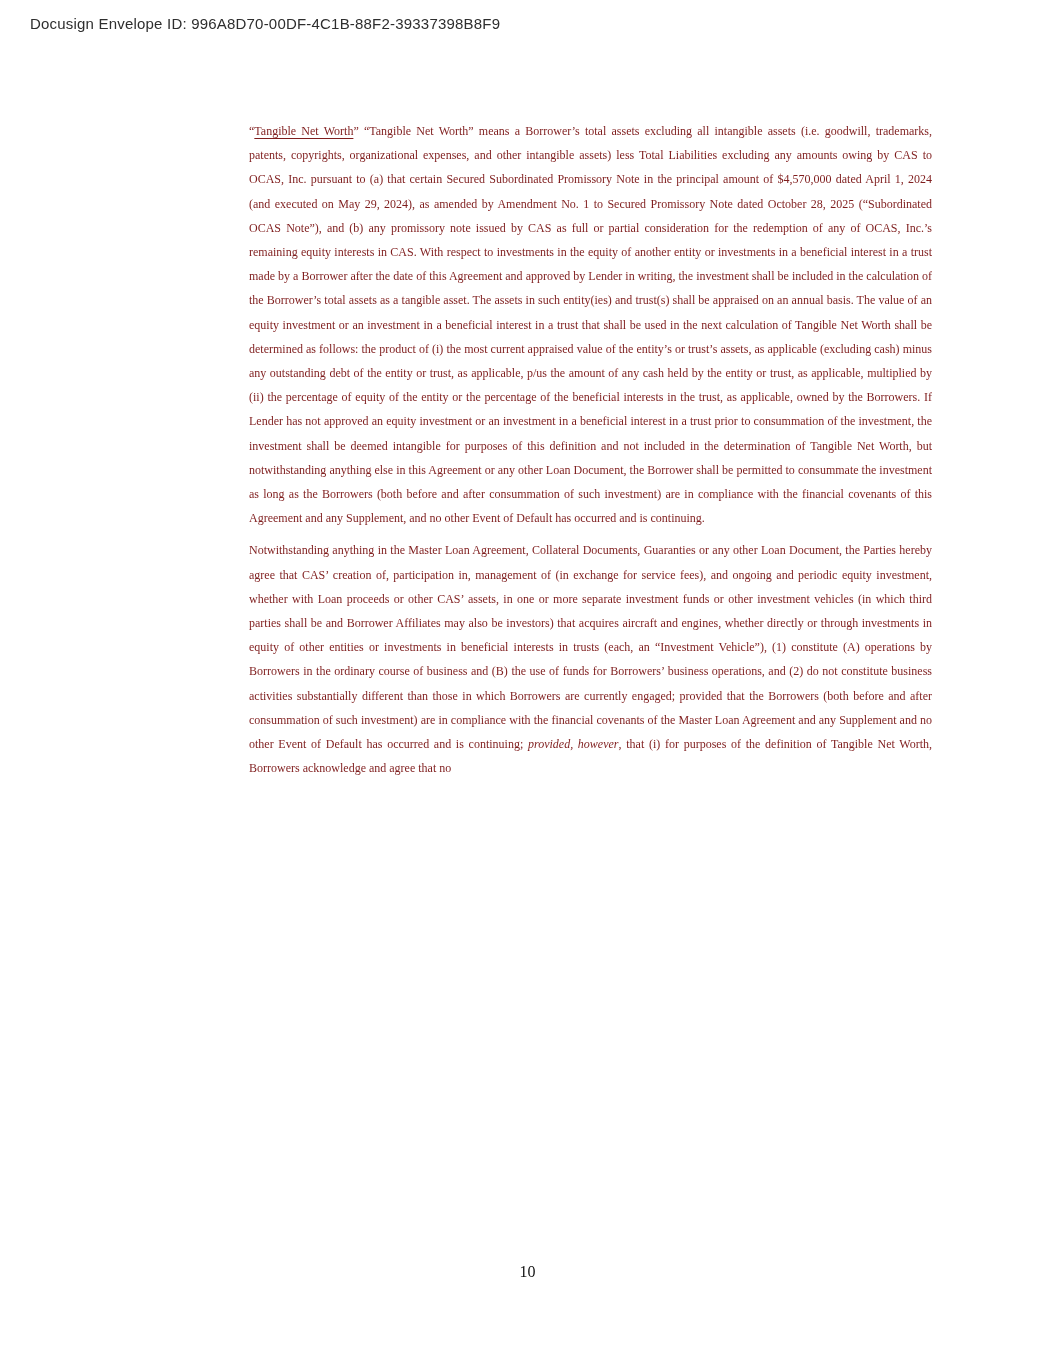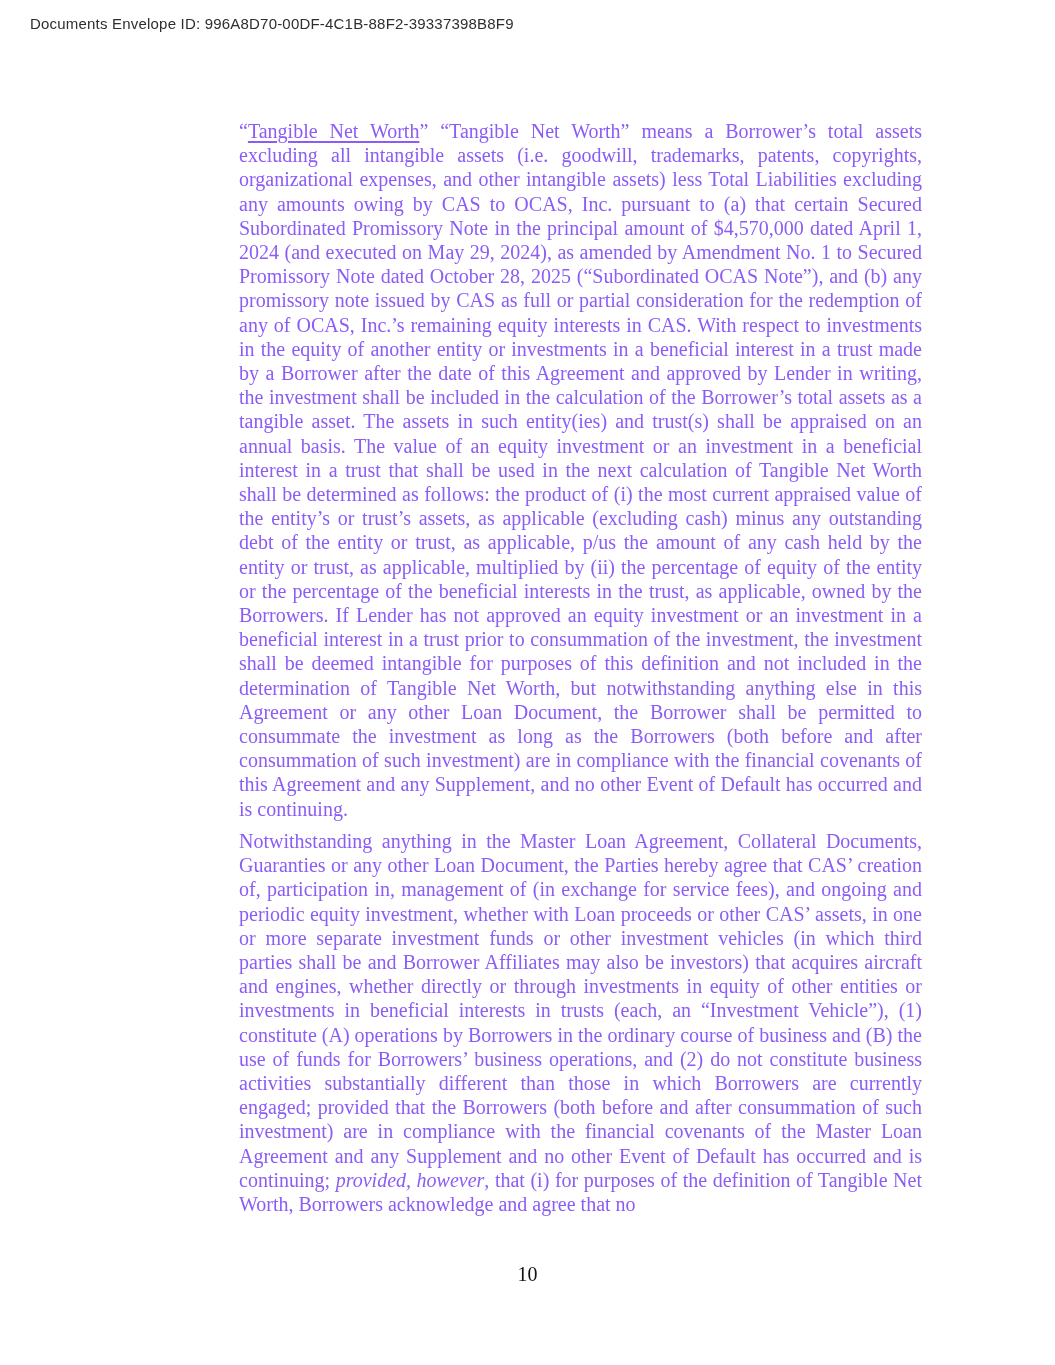--- a/index.html
+++ b/index.html
@@ -22,57 +22,57 @@
     top: 14px;
     font-family: "Liberation Sans", sans-serif;
     font-size: 15px;
     line-height: 19px;
     color: #2e2e2e;
     letter-spacing: 0.2px;
     white-space: nowrap;
   }
   .content {
     position: absolute;
-    left: 239px;
+    left: 249px;
     top: 119px;
     width: 683px;
-    font-size: 20px;
+    font-size: 12px;
     line-height: 24.2px;
     text-align: justify;
-    color: #8b5cf6;
+    color: #7f1d1d;
   }
   .para {
     margin: 0;
   }
   .para + .para {
     margin-top: 8px;
   }
   .underline {
     text-decoration: underline;
     text-underline-offset: 3px;
   }
   .italic {
     font-style: italic;
   }
   .page-number {
     position: absolute;
     top: 1263px;
     left: 0;
     width: 100%;
     text-align: center;
-    font-size: 20px;
+    font-size: 16px;
     color: #121212;
   }
 </style>
 </head>
 <body>
 
 <div class="page">
 
-  <div class="docusign-header">Documents Envelope ID: 996A8D70-00DF-4C1B-88F2-39337398B8F9</div>
+  <div class="docusign-header">Docusign Envelope ID: 996A8D70-00DF-4C1B-88F2-39337398B8F9</div>
 
   <div class="content">
 
     <p class="para"><span>“</span><span class="underline">Tangible Net Worth</span><span>” “Tangible Net Worth” means a Borrower’s total assets excluding all intangible assets (i.e. goodwill, trademarks, patents, copyrights, organizational expenses, and other intangible assets) less Total Liabilities excluding any amounts owing by CAS to OCAS, Inc. pursuant to (a) that certain Secured Subordinated Promissory Note in the principal amount of $4,570,000 dated April 1, 2024 (and executed on May 29, 2024), as amended by Amendment No. 1 to Secured Promissory Note dated October 28, 2025 (“Subordinated OCAS Note”), and (b) any promissory note issued by CAS as full or partial consideration for the redemption of any of OCAS, Inc.’s remaining equity interests in CAS.  With respect to investments in the equity of another entity or investments in a beneficial interest in a trust made by a Borrower after the date of this Agreement and approved by Lender in writing, the investment shall be included in the calculation of the Borrower’s total assets as a tangible asset.  The assets in such entity(ies) and trust(s) shall be appraised on an annual basis. The value of an equity investment or an investment in a beneficial interest in a trust that shall be used in the next calculation of Tangible Net Worth shall be determined as follows: the product of (i) the most current appraised value of the entity’s or trust’s assets, as applicable (excluding cash) minus any outstanding debt of the entity or trust, as applicable, p/us the amount of any cash held by the entity or trust, as applicable, multiplied by (ii) the percentage of equity of the entity or the percentage of the beneficial interests in the trust, as applicable, owned by the Borrowers.  If Lender has not approved an equity investment or an investment in a beneficial interest in a trust prior to consummation of the investment, the investment shall be deemed intangible for purposes of this definition and not included in the determination of Tangible Net Worth, but notwithstanding anything else in this Agreement or any other Loan Document, the Borrower shall be permitted to consummate the investment as long as the Borrowers (both before and after consummation of such investment) are in compliance with the financial covenants of this Agreement and any Supplement, and no other Event of Default has occurred and is continuing.</span></p>
 
     <p class="para"><span>Notwithstanding anything in the Master Loan Agreement, Collateral Documents, Guaranties or any other Loan Document, the Parties hereby agree that CAS’ creation of, participation in, management of (in exchange for service fees), and ongoing and periodic equity investment, whether with Loan proceeds or other CAS’ assets, in one or more separate investment funds or other investment vehicles (in which third parties shall be and Borrower Affiliates may also be investors) that acquires aircraft and engines, whether directly or through investments in equity of other entities or investments in beneficial interests in trusts (each, an “Investment Vehicle”), (1) constitute (A) operations by Borrowers in the ordinary course of business and (B) the use of funds for Borrowers’ business operations, and (2) do not constitute business activities substantially different than those in which Borrowers are currently engaged; provided that the Borrowers (both before and after consummation of such investment) are in compliance with the financial covenants of the Master Loan Agreement and any Supplement and no other Event of Default has occurred and is continuing; </span><span class="italic">provided, however</span><span>, that (i) for purposes of the definition of Tangible Net Worth, Borrowers acknowledge and agree that no</span></p>
 
   </div>
 
   <div class="page-number">10</div>

